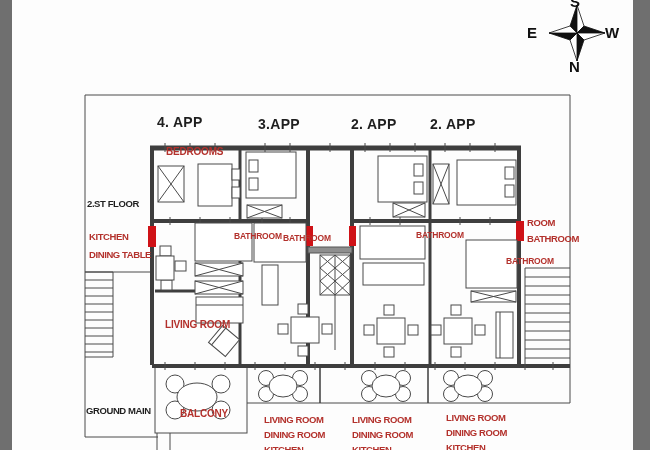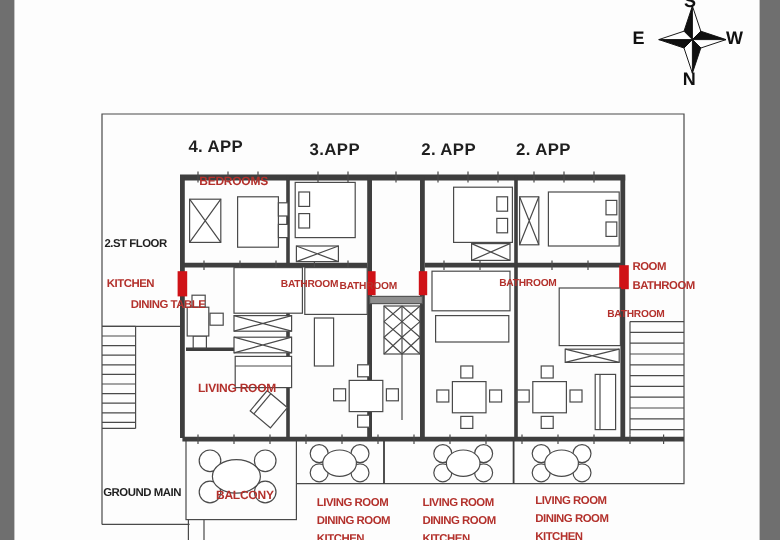--- a/index.html
+++ b/index.html
@@ -198,21 +198,21 @@
   <div class="lbl blk f11" style="left:157px;top:114px;">4. APP</div>
   <div class="lbl blk f11" style="left:230px;top:116px;margin-left:28px;">3.APP</div>
   <div class="lbl blk f11" style="left:351px;top:116px;">2. APP</div>
   <div class="lbl blk f11" style="left:430px;top:116px;">2. APP</div>
 
   <div class="lbl blk f95" style="left:87px;top:198px;">2.ST FLOOR</div>
   <div class="lbl blk f95" style="left:86px;top:405px;">GROUND MAIN</div>
 
   <div class="lbl red f10" style="left:166px;top:146px;">BEDROOMS</div>
   <div class="lbl red f95" style="left:89px;top:231px;">KITCHEN</div>
-  <div class="lbl red f95" style="left:89px;top:249px;margin-left:20px;">DINING TABLE</div>
+  <div class="lbl red f95" style="left:89px;top:249px;">DINING TABLE</div>
   <div class="lbl red f85" style="left:198px;top:231px;">BATHROOM</div>
   <div class="lbl red f85" style="left:247px;top:233px;">BATHROOM</div>
   <div class="lbl red f85" style="left:380px;top:230px;">BATHROOM</div>
   <div class="lbl red f85" style="left:470px;top:256px;">BATHROOM</div>
   <div class="lbl red f95" style="left:527px;top:217px;">ROOM</div>
   <div class="lbl red f95" style="left:527px;top:233px;">BATHROOM</div>
   <div class="lbl red f10" style="left:165px;top:319px;">LIVING ROOM</div>
   <div class="lbl red f10" style="left:180px;top:408px;">BALCONY</div>
 
   <div class="lbl red f95" style="left:264px;top:414px;">LIVING ROOM</div>

